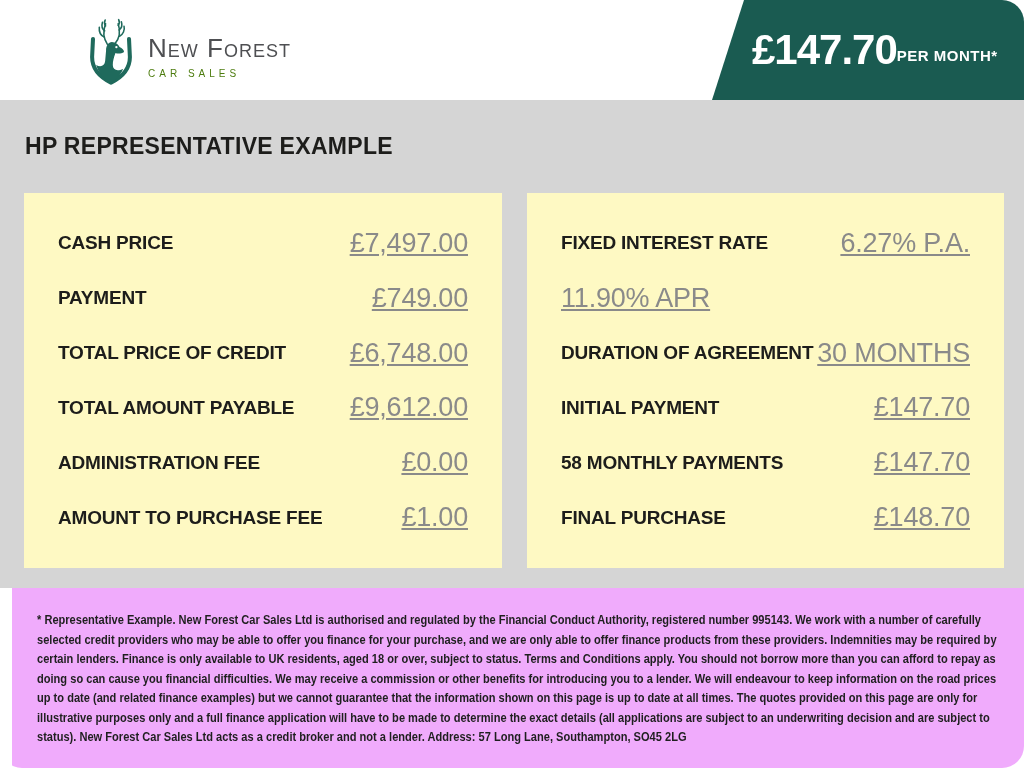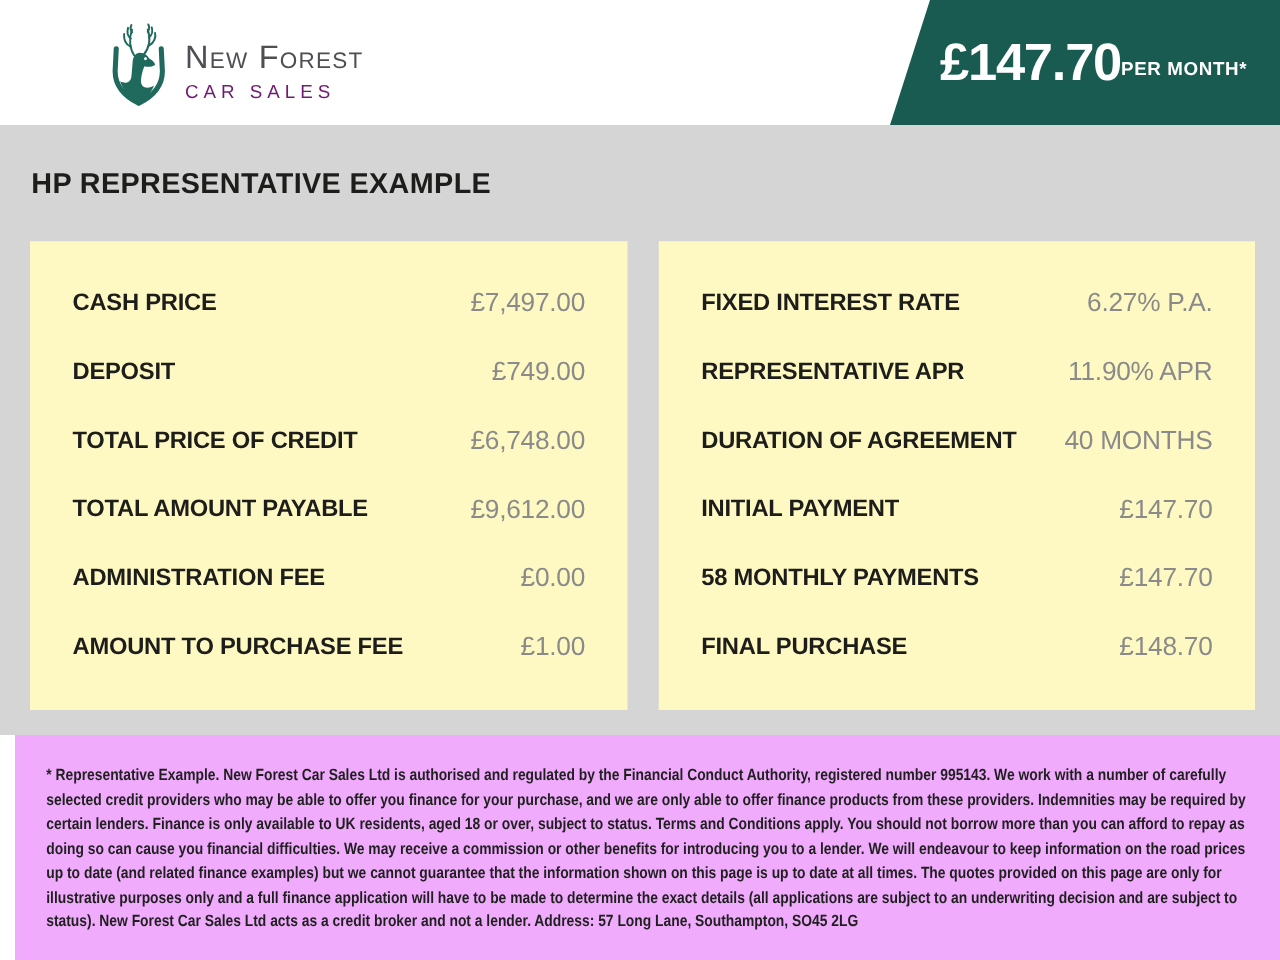--- a/index.html
+++ b/index.html
@@ -1,43 +1,43 @@
 <!DOCTYPE html>
 <html><head>
 <meta charset="utf-8">
 <style>
   * { margin: 0; padding: 0; box-sizing: border-box; }
   html, body { width: 1024px; height: 768px; }
   body { font-family: "Liberation Sans", sans-serif; background: #ffffff; }
-  #page { position: relative; width: 1024px; height: 768px; overflow: hidden; background: #ffffff; }
+  #page { position: relative; width: 1024px; height: 768px; overflow: hidden; background: #ffffff; border-radius: 22px; }
 
   
   .header { position: absolute; top: 0; left: 0; width: 1024px; height: 100px; background: #ffffff; }
   .logo-lockup { position: absolute; left: 84px; top: 16px; display: flex; align-items: center; cursor: pointer; }
   .logo-mark { width: 54px; height: 72px; }
   .brand-text { margin-left: 10px; padding-top: 10px; }
   .brand-name { font-variant: small-caps; font-size: 26px; line-height: 26px; letter-spacing: 1px; color: #4e4f52; }
-  .brand-sub { font-size: 15px; letter-spacing: 4px; color: #701a75; margin-top: 7px; }
+  .brand-sub { font-size: 10px; letter-spacing: 4px; color: #4d7c0f; margin-top: 7px; }
 
   .price-banner { position: absolute; top: 0; right: 0; width: 312px; height: 100px; background: #1a5b51;
                   clip-path: polygon(32px 0, 100% 0, 100% 100%, 0 100%);
                   display: flex; align-items: center; padding-left: 40px; }
   .banner-amount { color: #ffffff; font-size: 42px; font-weight: bold; letter-spacing: -1px; }
   .banner-per { color: #ffffff; font-size: 15px; font-weight: bold; letter-spacing: 0.5px; margin-left: 0; margin-top: 10px; }
 
   
   .example-section { position: absolute; top: 100px; left: 0; width: 1024px; height: 488px; background: #d5d5d5; }
   .section-title { position: absolute; left: 25px; top: 33px; font-size: 23px; font-weight: bold; color: #1d1d1b; letter-spacing: 0.3px; }
 
   .card { position: absolute; top: 93px; height: 375px; background: #fef9c3; padding: 23px 34px; display: flex; flex-direction: column; }
   .card-left { left: 24px; width: 478px; }
   .card-right { left: 527px; width: 477px; }
   .fin-row { flex: 1; display: flex; justify-content: space-between; align-items: center; }
   .fin-label { font-size: 19px; font-weight: bold; color: #1d1d1b; letter-spacing: -0.2px; white-space: nowrap; }
-  .fin-value { font-size: 21px; color: #8a8a8a; letter-spacing: -0.2px; white-space: nowrap; }
+  .fin-value { font-size: 27px; color: #8a8a8a; letter-spacing: -0.2px; white-space: nowrap; text-decoration: underline; }
 
   
   .disclaimer-section { position: absolute; top: 588px; left: 12px; width: 1024px; height: 180px; background: #f0abfc; }
   .disclaimer-text { position: absolute; left: 25px; top: 22px; width: 1145px;
                      transform: scaleX(0.852); transform-origin: left top;
                      font-size: 13px; font-weight: bold; color: #1f1f1f; line-height: 19.5px; }
 </style>
 </head>
 <body>
 
@@ -83,21 +83,21 @@
 
   <div class="example-section">
     <div class="section-title">HP REPRESENTATIVE EXAMPLE</div>
 
     <div class="card card-left">
       <div class="fin-row">
         <span class="fin-label">CASH PRICE</span>
         <span class="fin-value">£7,497.00</span>
       </div>
       <div class="fin-row">
-        <span class="fin-label">DEPOSIT</span>
+        <span class="fin-label">PAYMENT</span>
         <span class="fin-value">£749.00</span>
       </div>
       <div class="fin-row">
         <span class="fin-label">TOTAL PRICE OF CREDIT</span>
         <span class="fin-value">£6,748.00</span>
       </div>
       <div class="fin-row">
         <span class="fin-label">TOTAL AMOUNT PAYABLE</span>
         <span class="fin-value">£9,612.00</span>
       </div>
@@ -110,26 +110,25 @@
         <span class="fin-value">£1.00</span>
       </div>
     </div>
 
     <div class="card card-right">
       <div class="fin-row">
         <span class="fin-label">FIXED INTEREST RATE</span>
         <span class="fin-value">6.27% P.A.</span>
       </div>
       <div class="fin-row">
-        <span class="fin-label">REPRESENTATIVE APR</span>
         <span class="fin-value">11.90% APR</span>
       </div>
       <div class="fin-row">
         <span class="fin-label">DURATION OF AGREEMENT</span>
-        <span class="fin-value">40 MONTHS</span>
+        <span class="fin-value">30 MONTHS</span>
       </div>
       <div class="fin-row">
         <span class="fin-label">INITIAL PAYMENT</span>
         <span class="fin-value">£147.70</span>
       </div>
       <div class="fin-row">
         <span class="fin-label">58 MONTHLY PAYMENTS</span>
         <span class="fin-value">£147.70</span>
       </div>
       <div class="fin-row">

